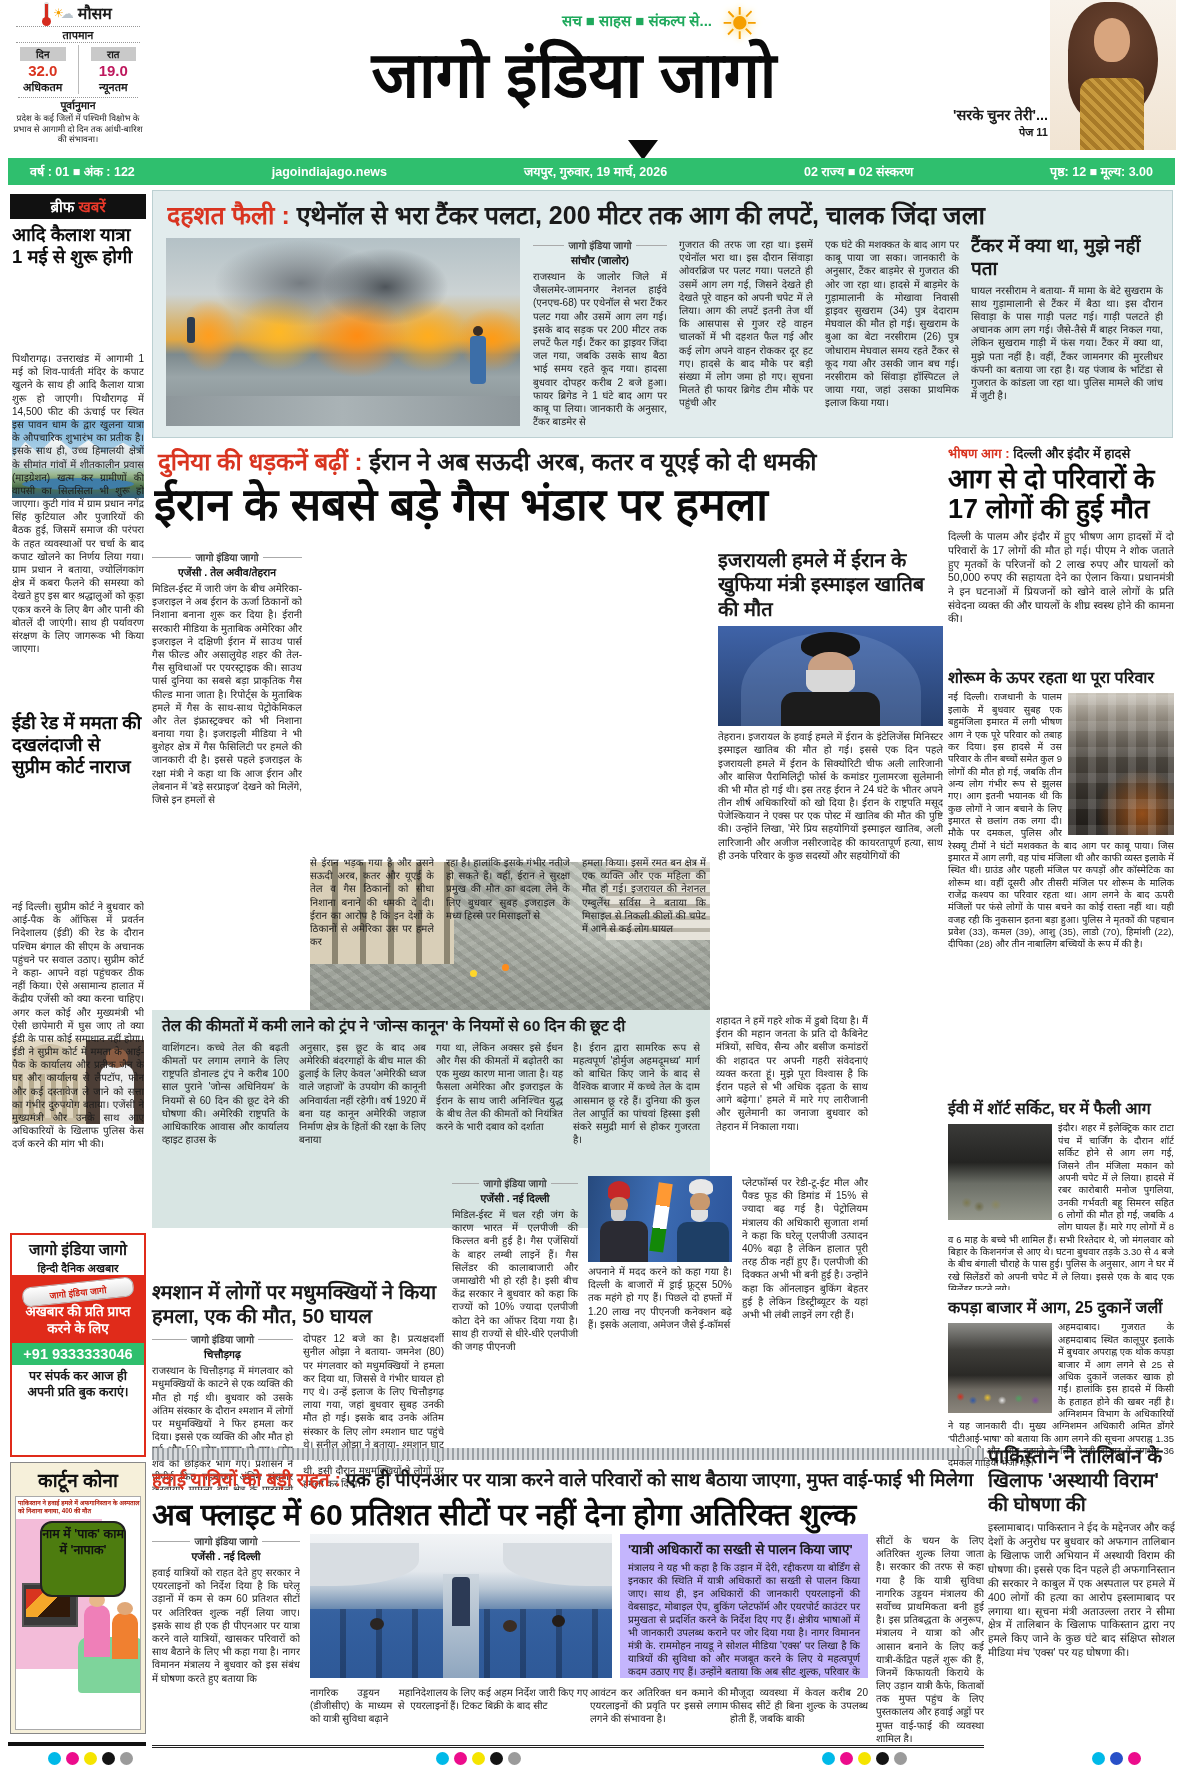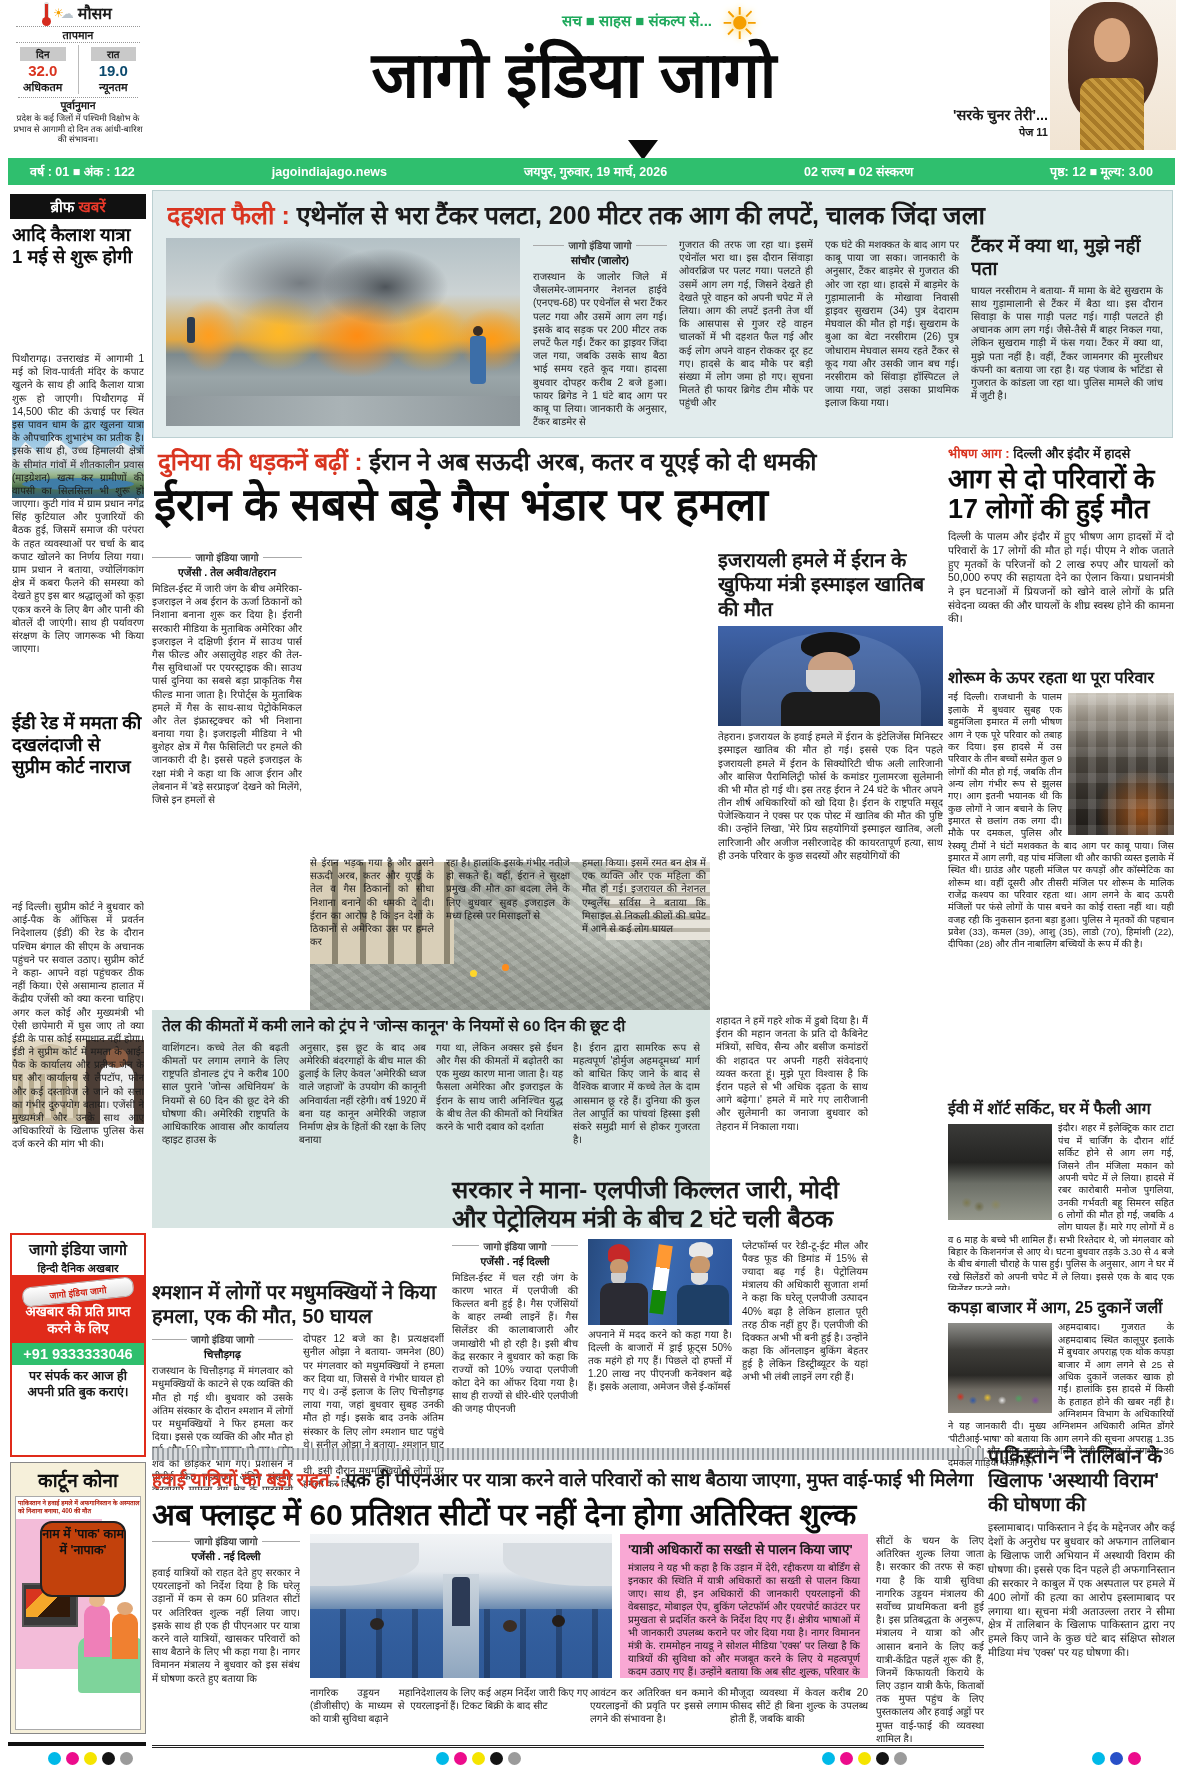--- a/index.html
+++ b/index.html
@@ -70,21 +70,21 @@
   .ct-art > div { position:absolute; }
   .ct-cap { left:2px; top:2px; width:124px; font-size:6.3px; font-weight:bold; color:#b02010; line-height:1.2; }
   .ct-wall { left:0; top:22px; width:86px; height:150px; background:#f3bcd9; }
   .ct-tv { left:6px; top:86px; width:56px; height:44px; background:#3a3a3a; border:2px solid #555; }
   .ct-tvs { left:10px; top:92px; width:44px; height:28px; background:linear-gradient(135deg,#d8351f 0 28%,#f5a72a 28% 55%,#301808 55%); }
   .ct-sofa { left:62px; top:140px; width:66px; height:56px; background:#7ed49b; border-radius:10px 10px 4px 4px; }
   .ct-f1 { left:68px; top:108px; width:26px; height:52px; background:#ef7fb8; border-radius:10px 10px 0 0; }
   .ct-f1::before { content:""; position:absolute; left:5px; top:-12px; width:16px; height:14px; border-radius:50%; background:#e8b88a; }
   .ct-f2 { left:96px; top:116px; width:26px; height:46px; background:#f08030; border-radius:10px 10px 0 0; }
   .ct-f2::before { content:""; position:absolute; left:5px; top:-11px; width:16px; height:13px; border-radius:50%; background:#e0a878; }
-  .ct-bub { left:24px; top:24px; width:86px; height:76px; background:#c2410c; border:2px solid #222; border-radius:12px; font-size:12.5px; font-weight:bold; text-align:center; line-height:1.25; padding-top:4px; color:#111; }
+  .ct-bub { left:24px; top:24px; width:86px; height:76px; background:#4d7c0f; border:2px solid #222; border-radius:12px; font-size:12.5px; font-weight:bold; text-align:center; line-height:1.25; padding-top:4px; color:#111; }
   .sb-rule { left:8px; top:1742px; width:138px; height:4px; background:#111; }
   
   .tanker { left:152px; top:190px; width:1021px; height:248px; background:#e2eced; border:1px solid #bcd0d2; }
   .tk-hl { position:absolute; left:14px; top:6px; width:995px; font-size:25px; font-weight:bold; white-space:nowrap; overflow:hidden; }
   .firep { left:13px; top:47px; width:354px; height:188px; background:
       radial-gradient(90px 55px at 62% 26%, rgba(68,74,80,.92), transparent 70%),
       radial-gradient(120px 60px at 38% 24%, rgba(104,110,116,.85), transparent 72%),
       radial-gradient(42px 52px at 12% 52%, #ff9e1f, transparent 70%),
       radial-gradient(62px 56px at 32% 50%, #ffb825, transparent 70%),
       radial-gradient(72px 60px at 54% 52%, #ff8c12, transparent 70%),
@@ -182,21 +182,21 @@
   .cabin { position:absolute; left:158px; top:86px; width:302px; height:144px; overflow:hidden; background:linear-gradient(180deg,#f2f4f6 0%,#e2e7ec 26%,#b8c6d4 38%,#5a7da8 55%,#3b5e8e 78%,#2d4a74 100%); }
   .cabin > div { position:absolute; }
   .cabin .binL { left:-10%; top:6%; width:46%; height:30%; border-radius:0 0 60% 20%; background:#d8dde2; }
   .cabin .binR { right:-10%; top:6%; width:46%; height:30%; border-radius:0 0 20% 60%; background:#d8dde2; }
   .cabin .aisle { left:44%; top:28%; width:12%; height:72%; background:linear-gradient(180deg,#cdd6de,#8fa6bf); }
   .cabin .seats { left:0; top:52%; width:100%; height:48%; background:repeating-linear-gradient(90deg,#2f5c9e 0 30px,#203f6e 30px 36px); opacity:.85; }
   .cabin .crew { left:47%; top:30%; width:6%; height:34%; background:#2c3a55; border-radius:4px 4px 0 0; }
   .cabin .h1 { left:20%; top:58%; width:14px; height:12px; border-radius:50%; background:#2a2522; }
   .cabin .h2 { left:64%; top:60%; width:14px; height:12px; border-radius:50%; background:#3a2d24; }
   .cabin .h3 { left:80%; top:56%; width:13px; height:12px; border-radius:50%; background:#241d18; }
-  .quote { position:absolute; left:468px; top:86px; width:248px; height:144px; background:#f9a8d4; padding:6px 8px; overflow:hidden; }
+  .quote { position:absolute; left:468px; top:86px; width:248px; height:144px; background:#c4b5fd; padding:6px 8px; overflow:hidden; }
   .q-t { font-size:13.5px; font-weight:bold; margin-bottom:3px; }
   .q-b { font-size:10px; line-height:1.3; text-align:justify; }
   .fl-right { position:absolute; left:724px; top:86px; width:108px; height:208px; }
   .fl-bot { position:absolute; left:158px; top:238px; width:558px; height:58px; display:flex; gap:2px; overflow:hidden; }
   .fl-bot > div { flex:1; }
   
   .dots { position:absolute; display:flex; gap:5px; }
   .dot { width:13px; height:13px; border-radius:50%; }
   .dc { background:#00b9e8; } .dm { background:#ec0c8c; } .dy { background:#f5e400; } .dk { background:#141414; } .dg { background:#9b9b9b; } .db { background:#2850c8; }
 </style>
@@ -214,21 +214,21 @@
     </div>
     <div class="w-lab">तापमान</div>
     <div class="w-cols">
       <div>
         <div class="w-tag">दिन</div>
         <div class="w-val red">32.0</div>
         <div class="w-sub">अधिकतम</div>
       </div>
       <div>
         <div class="w-tag">रात</div>
-        <div class="w-val" style="color:#0c4a6e">19.0</div>
+        <div class="w-val" style="color:#be185d">19.0</div>
         <div class="w-sub">न्यूनतम</div>
       </div>
     </div>
     <div class="w-fclab">पूर्वानुमान</div>
     <div class="w-fc">प्रदेश के कई जिलों में पश्चिमी विक्षोभ के प्रभाव से आगामी दो दिन तक आंधी-बारिश की संभावना।</div>
   </div>
 
   <div class="abs tagline">सच ■ साहस ■ संकल्प से...</div>
   <div class="abs mast">जागो इंडिया जागो</div>
   <div class="abs sun">☀</div>
@@ -396,21 +396,20 @@
       <div>
         <div class="src">जागो इंडिया जागो</div>
         <div class="dl">चित्तौड़गढ़</div>
         <div class="t">राजस्थान के चित्तौड़गढ़ में मंगलवार को मधुमक्खियों के काटने से एक व्यक्ति की मौत हो गई थी। बुधवार को उसके अंतिम संस्कार के दौरान श्मशान में लोगों पर मधुमक्खियों ने फिर हमला कर दिया। इससे एक व्यक्ति की और मौत हो गई और 50 लोग घायल हो गए। लोग शव को छोड़कर भाग गए। प्रशासन ने पीपीई किट पहनाकर अंतिम संस्कार करवाया। मामला बेगूं क्षेत्र के पारसोली का</div>
       </div>
       <div class="t">दोपहर 12 बजे का है। प्रत्यक्षदर्शी सुनील ओझा ने बताया- जमनेश (80) पर मंगलवार को मधुमक्खियों ने हमला कर दिया था, जिससे वे गंभीर घायल हो गए थे। उन्हें इलाज के लिए चित्तौड़गढ़ लाया गया, जहां बुधवार सुबह उनकी मौत हो गई। इसके बाद उनके अंतिम संस्कार के लिए लोग श्मशान घाट पहुंचे थे। सुनील ओझा ने बताया- श्मशान घाट में अंतिम संस्कार की तैयारियां चल रही थी, इसी दौरान मधुमक्खियों ने लोगों पर हमला कर दिया।</div>
     </div>
   </div>
 
   <div class="abs lpg">
-    <div class="lpg-hl">सरकार ने माना- एलपीजी किल्लत जारी, मोदी और पेट्रोलियम मंत्री के बीच 2 घंटे चली बैठक</div>
     <div class="lpg-row">
       <div style="flex:0 0 126px;">
         <div class="src">जागो इंडिया जागो</div>
         <div class="dl">एजेंसी . नई दिल्ली</div>
         <div class="t">मिडिल-ईस्ट में चल रही जंग के कारण भारत में एलपीजी की किल्लत बनी हुई है। गैस एजेंसियों के बाहर लम्बी लाइनें हैं। गैस सिलेंडर की कालाबाजारी और जमाखोरी भी हो रही है। इसी बीच केंद्र सरकार ने बुधवार को कहा कि राज्यों को 10% ज्यादा एलपीजी कोटा देने का ऑफर दिया गया है। साथ ही राज्यों से धीरे-धीरे एलपीजी की जगह पीएनजी</div>
       </div>
       <div style="flex:0 0 144px;">
         <div class="modip">
           <div class="flag"></div>
           <div class="p1h"></div>

